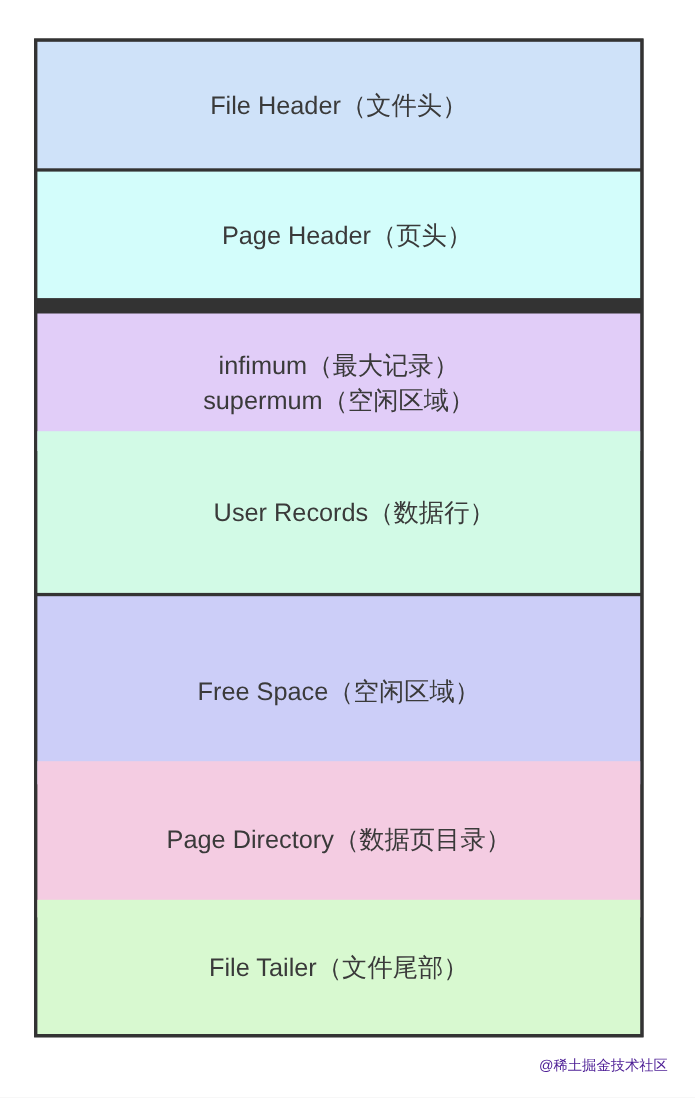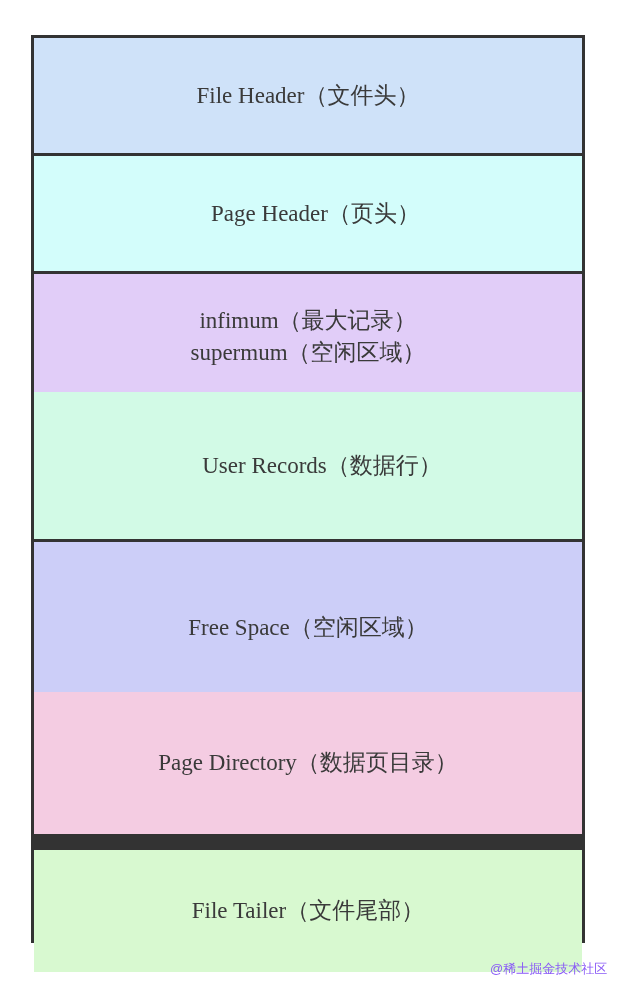--- a/index.html
+++ b/index.html
@@ -33,52 +33,51 @@
       justify-content: center;
       color: #3a3a3a;
       font-size: 23px;
       line-height: 32px;
       text-align: center;
       box-sizing: border-box;
     }
     .section span {
       display: block;
       white-space: nowrap;
-      font-family: Liberation Serif, serif;
     }
     .watermark {
       position: absolute;
       left: 490px;
       top: 960px;
       font-size: 13px;
-      color: #8b5cf6;
+      color: #4c1d95;
       white-space: nowrap;
     }
   </style>
 </head>
 <body>
 
 <div class="page-box">
   <div class="section" style="top: 0px; height: 115px; background: rgb(207, 226, 249);">
     <span>File Header（文件头）</span>
   </div>
   <div class="section" style="top: 118px; height: 115px; background: rgb(211, 253, 251); padding-left: 15px;">
     <span>Page Header（页头）</span>
   </div>
-  <div class="section" style="top: 236px; height: 125px; background: rgb(225, 205, 248);">
+  <div class="section" style="top: 247px; height: 125px; background: rgb(225, 205, 248);">
     <span>infimum（最大记录）</span>
     <span>supermum（空闲区域）</span>
   </div>
   <div class="section" style="top: 354px; height: 147px; background: rgb(210, 250, 230); padding-left: 28px;">
     <span>User Records（数据行）</span>
   </div>
   <div class="section" style="top: 504px; height: 171px; background: rgb(204, 206, 248);">
     <span>Free Space（空闲区域）</span>
   </div>
   <div class="section" style="top: 654px; height: 142px; background: rgb(244, 204, 226);">
     <span>Page Directory（数据页目录）</span>
   </div>
-  <div class="section" style="top: 780px; height: 122px; background: rgb(216, 249, 208); margin-top: 32px;">
+  <div class="section" style="top: 780px; height: 122px; background: rgb(216, 249, 208);">
     <span>File Tailer（文件尾部）</span>
   </div>
 </div>
 
 <div class="watermark">@稀土掘金技术社区</div>
 
 </body></html>

